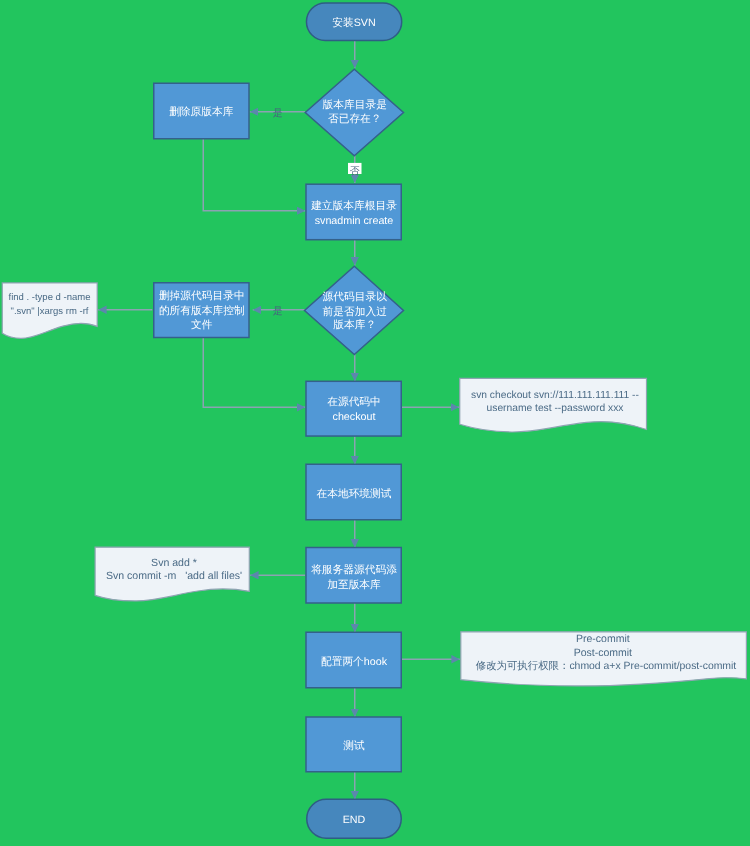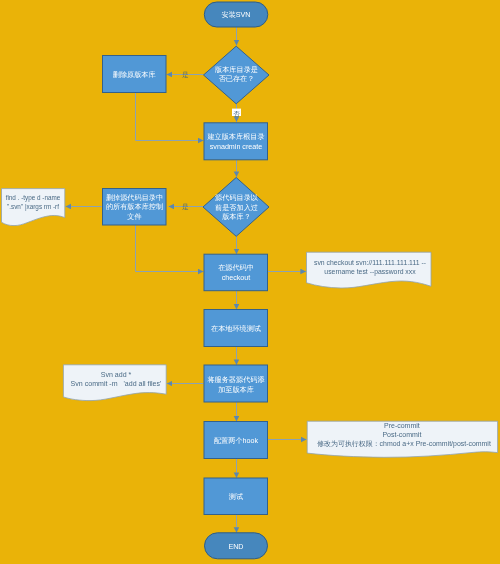--- a/index.html
+++ b/index.html
@@ -1,18 +1,18 @@
 <!DOCTYPE html>
 <html><head>
 <meta charset="utf-8">
 <title>SVN Deployment Flowchart</title>
 <style>
   html,body{margin:0;padding:0;background:#ffffff;}
   body{width:500px;height:564px;font-family:"Liberation Sans",sans-serif;overflow:hidden;}
-  #stage{position:relative;width:500px;height:564px;background:#eab308;text-align:right;}
+  #stage{position:relative;width:500px;height:564px;background:#22c55e;text-align:right;}
   .fc{position:absolute;left:0;top:0;width:500px;height:564px;display:block;}
   .shape{fill:#5198d6;stroke:#34618a;stroke-width:1;}
   .term{fill:#4687bd;stroke:#2f5d84;stroke-width:1;}
   .note{fill:#eef3f8;stroke:#8fa3b2;stroke-width:0.8;}
   .conn{stroke:#8ca2b2;stroke-width:1;fill:none;}
   .t-shape{fill:#ffffff;font-size:7.15px;text-anchor:middle;font-family:"Liberation Sans",sans-serif;}
   .t-note{fill:#4a6a85;font-size:6.2px;text-anchor:middle;font-family:"Liberation Sans",sans-serif;}
   .n1{font-size:6.35px;}
   .n2{font-size:6.85px;}
   .n3{font-size:7.05px;}

